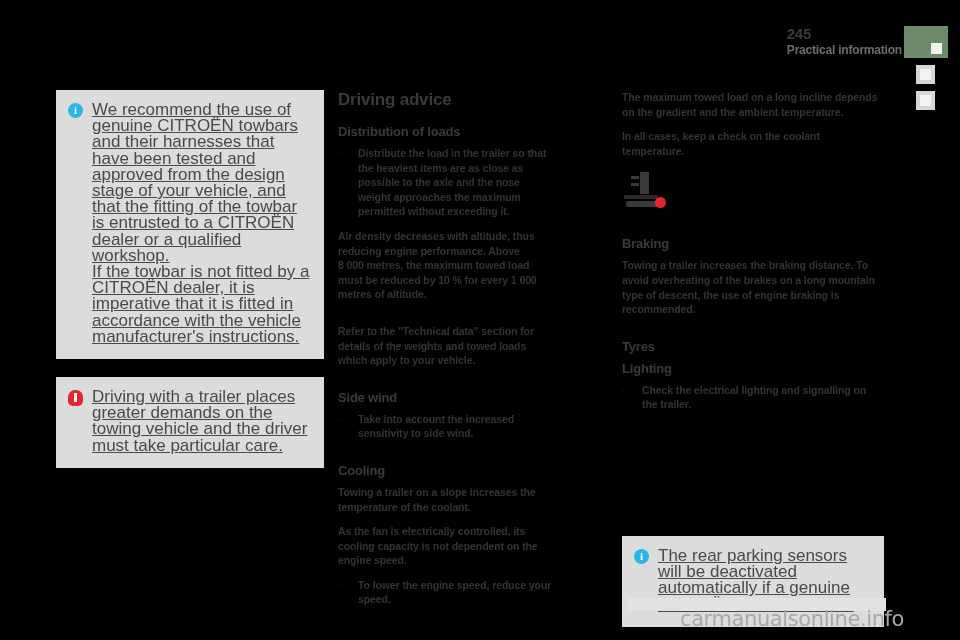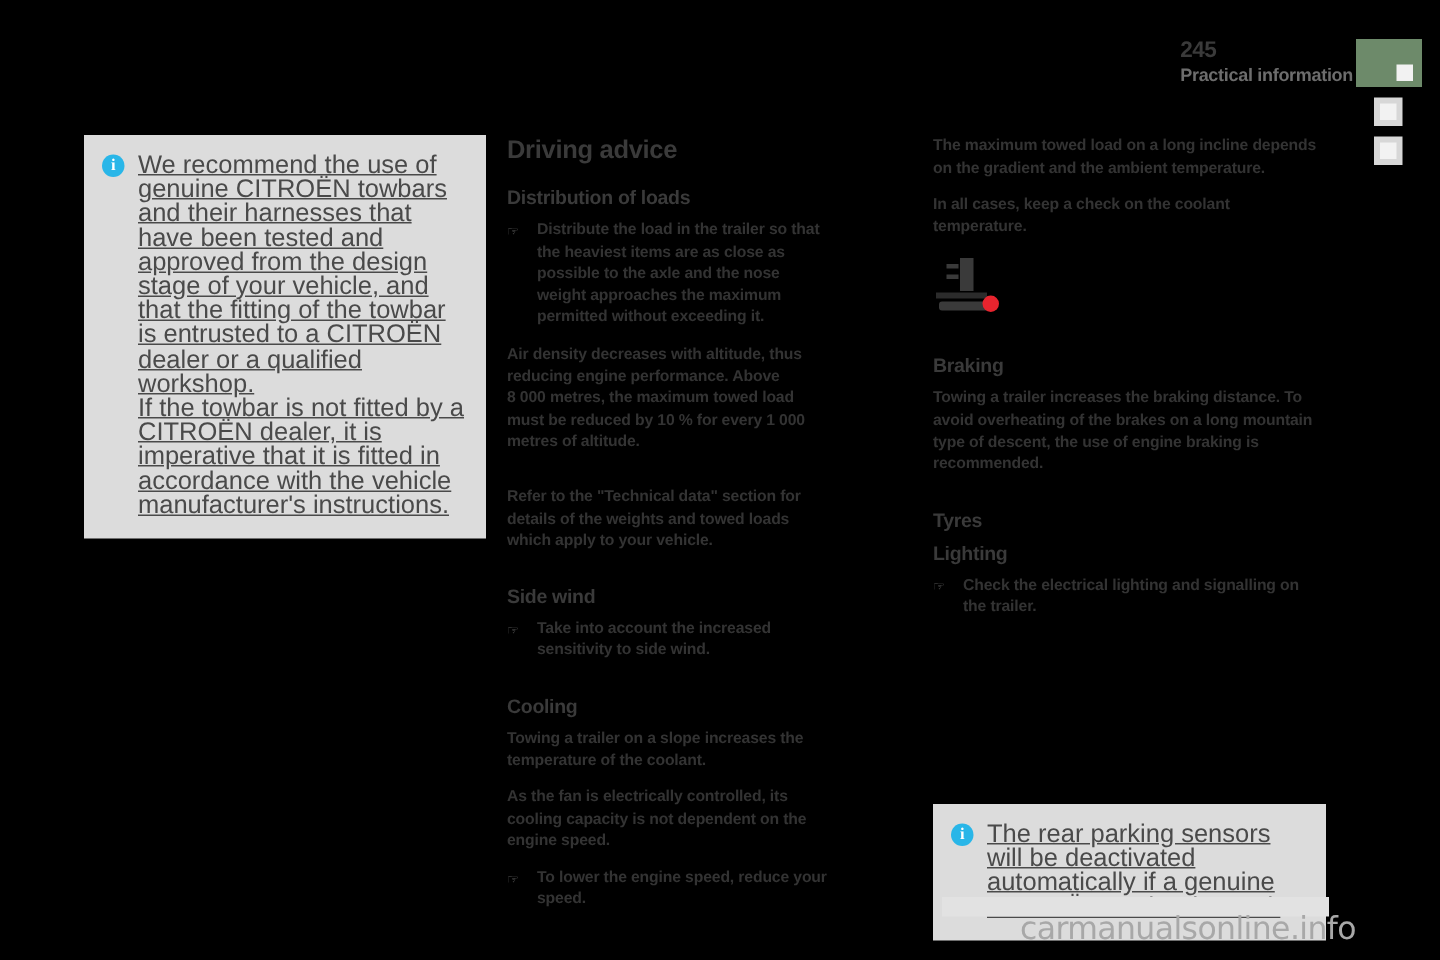--- a/index.html
+++ b/index.html
@@ -298,20 +298,24 @@
 </div>
 
 <div class="col col-left">
 
   <div class="note-box">
     <div class="icon-info">i</div>
     <div class="note-text">We recommend the use of genuine CITROËN towbars and their harnesses that have been tested and approved from the design stage of your vehicle, and that the fitting of the towbar is entrusted to a CITROËN dealer or a qualified workshop.
 If the towbar is not fitted by a CITROËN dealer, it is imperative that it is fitted in accordance with the vehicle manufacturer's instructions.</div>
   </div>
 
+  <div class="note-box">
+    <div class="icon-warn"></div>
+    <div class="note-text">Driving with a trailer places greater demands on the towing vehicle and the driver must take particular care.</div>
+  </div>
 
 </div>
 
 <div class="col col-mid">
 
   <h1 class="article-title">Driving advice</h1>
 
   <h2 class="sub-head">Distribution of loads</h2>
 
   <div class="bullet">

